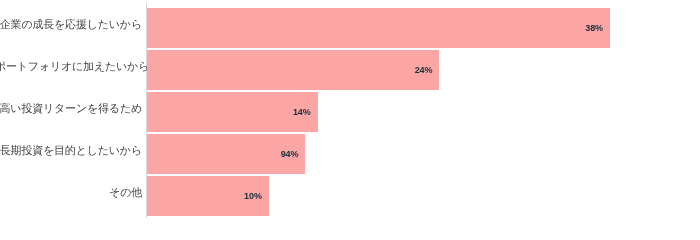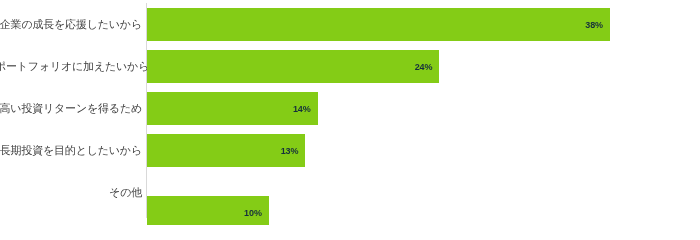--- a/index.html
+++ b/index.html
@@ -55,22 +55,22 @@
     letter-spacing: -0.2px;
   }
   .bar-wrap {
     position: absolute;
     left: 147px;
     top: 5px;
     height: 32px;
   }
   .bar {
     position: relative;
-    height: 33px;
-    background: #84cc16;
+    height: 40px;
+    background: #fca5a5;
     box-sizing: border-box;
   }
   .bar-value {
     position: absolute;
     right: 7px;
     top: 50%;
     transform: translateY(-50%);
     font-size: 9px;
     font-weight: bold;
     color: #16303c;
@@ -111,28 +111,28 @@
         <div class="bar" style="width: 100%;">
           <span class="bar-value">14%</span>
         </div>
       </div>
     </div>
 
     <div class="bar-band" style="top:126px;">
       <span class="cat-label">長期投資を目的としたいから</span>
       <div class="bar-wrap" style="width: 158.4px;">
         <div class="bar" style="width: 100%;">
-          <span class="bar-value">13%</span>
+          <span class="bar-value">94%</span>
         </div>
       </div>
     </div>
 
     <div class="bar-band" style="top:168px;">
       <span class="cat-label">その他</span>
       <div class="bar-wrap" style="width: 121.8px;">
-        <div class="bar" style="width: 100%; margin-top: 20px;">
+        <div class="bar" style="width: 100%;">
           <span class="bar-value">10%</span>
         </div>
       </div>
     </div>
 
   </div>
 </div>
 
 </body></html>

